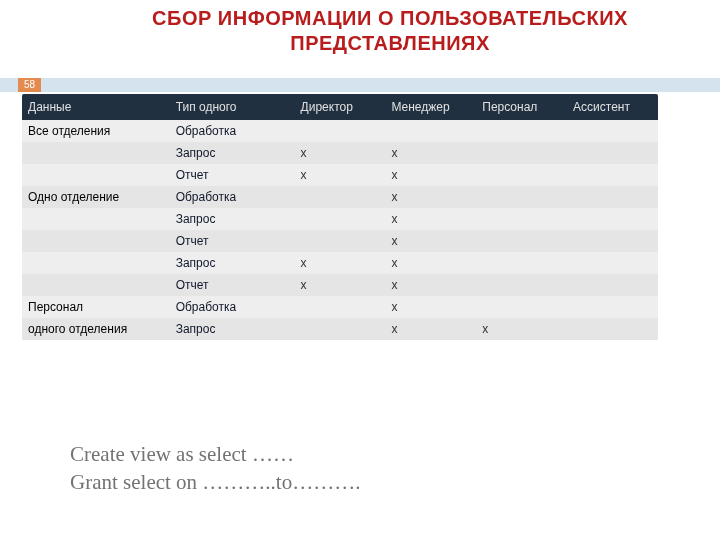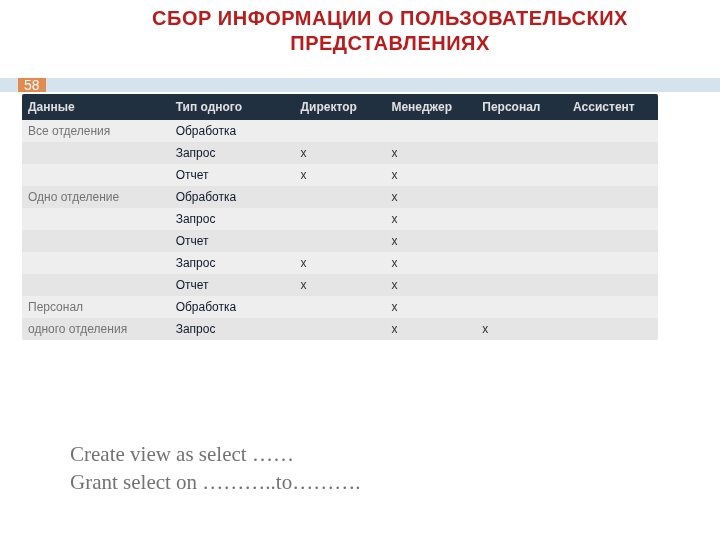--- a/index.html
+++ b/index.html
@@ -28,21 +28,21 @@
     width: 720px;
     height: 14px;
     background: #d5e3ef;
   }
   .page-num {
     position: absolute;
     left: 18px;
     top: 78px;
     background: #e38b4f;
     color: #fff;
-    font-size: 14px;
+    font-size: 10px;
     padding: 1px 6px;
     line-height: 12px;
   }
   .table-wrap {
     position: absolute;
     left: 22px;
     top: 94px;
     width: 636px;
     background: #e9e9e9;
     border-radius: 2px;
@@ -50,35 +50,35 @@
   }
   table {
     width: 100%;
     border-collapse: collapse;
     font-size: 12px;
     color: #3a3a3a;
   }
   thead th {
     background: #203040;
     color: #e0e0e0;
-    font-weight: bold;
+    font-weight: normal;
     text-align: left;
     padding: 6px 6px;
     font-size: 12px;
   }
   tbody td {
     padding: 4px 6px;
     background: #eeeeee;
     vertical-align: top;
     white-space: nowrap;
   }
   tbody tr:nth-child(even) td {
     background: #e5e5e5;
   }
-  td.col-data { width: 130px; color:#737373;}
+  td.col-data { width: 130px; color:#000000;}
   td.col-type { width: 110px; color:#0f172a;}
   td.col-role { width: 80px; text-align: left; color:#333;}
   .footer-code {
     position: absolute;
     left: 70px;
     top: 440px;
     font-family: "Times New Roman", Times, serif;
     font-size: 21px;
     color: #737373;
     line-height: 1.35;

